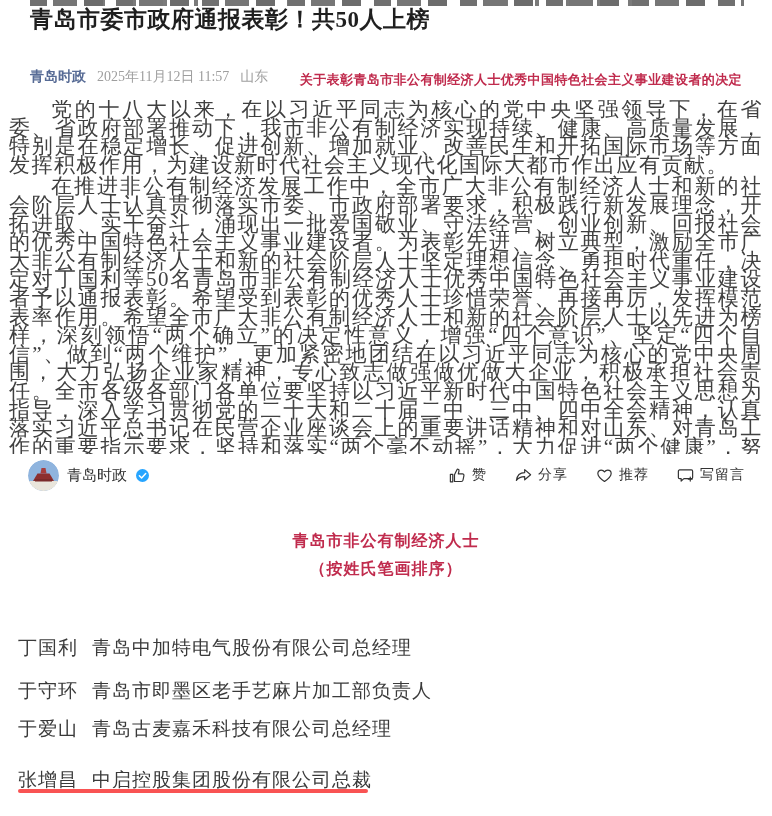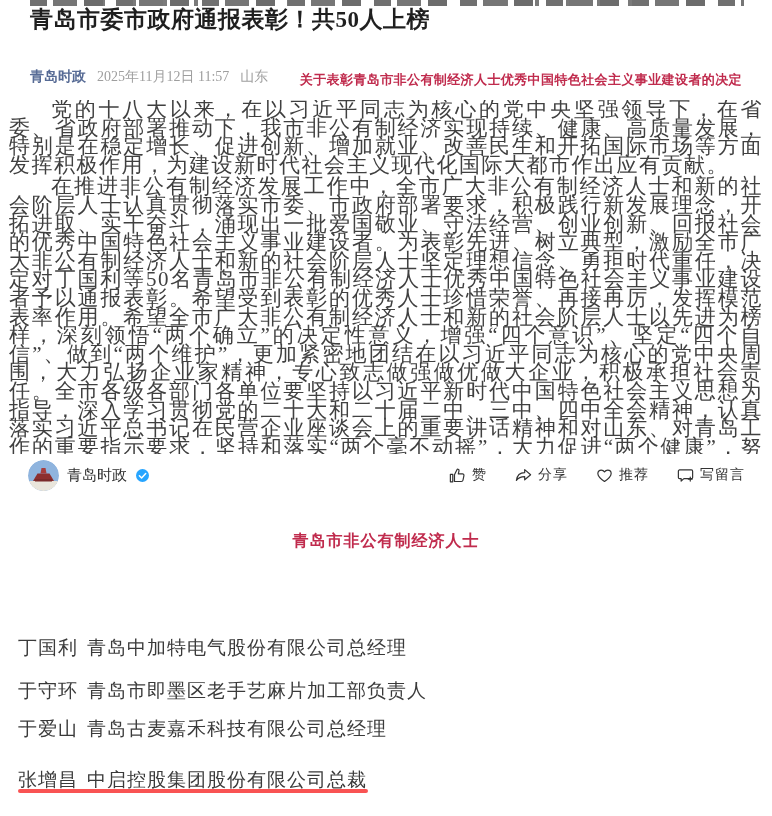--- a/index.html
+++ b/index.html
@@ -67,21 +67,21 @@
   .action svg{display:block;}
 
   .list-heading{
     position:absolute;top:527px;left:30px;right:30px;
     text-align:center;color:var(--red);font-weight:700;font-size:16px;line-height:28px;letter-spacing:1px;
   }
 
   .entry{
     position:absolute;left:18px;right:20px;
     font-size:19px;line-height:23px;color:#3a3a3a;letter-spacing:1px;
-    display:flex;gap:9px;white-space:nowrap;
+    display:flex;gap:14px;white-space:nowrap;
   }
   .entry.e0{top:636px;} .entry.e1{top:679px;} .entry.e2{top:717px;text-align:right;} .entry.e3{top:768px;}
   .red-underline{
     position:absolute;top:789px;left:18px;width:350px;height:4px;
     background:var(--underline);border-radius:2px;
   }
 </style>
 </head>
 <body>
 
@@ -163,20 +163,21 @@
             <path d="M15.5 16.5h5 M18 14v5" fill="none" stroke="#333" stroke-width="1.5" stroke-linecap="round"></path>
           </svg>
         </span>
         <span>写留言</span>
       </button>
     </div>
   </div>
 
   <div class="list-heading">
     <div>青岛市非公有制经济人士</div>
+    <div>（按姓氏笔画排序）</div>
   </div>
 
   <div class="entry e0">
     <span>丁国利</span>
     <span>青岛中加特电气股份有限公司总经理</span>
   </div>
   <div class="entry e1">
     <span>于守环</span>
     <span>青岛市即墨区老手艺麻片加工部负责人</span>
   </div>

